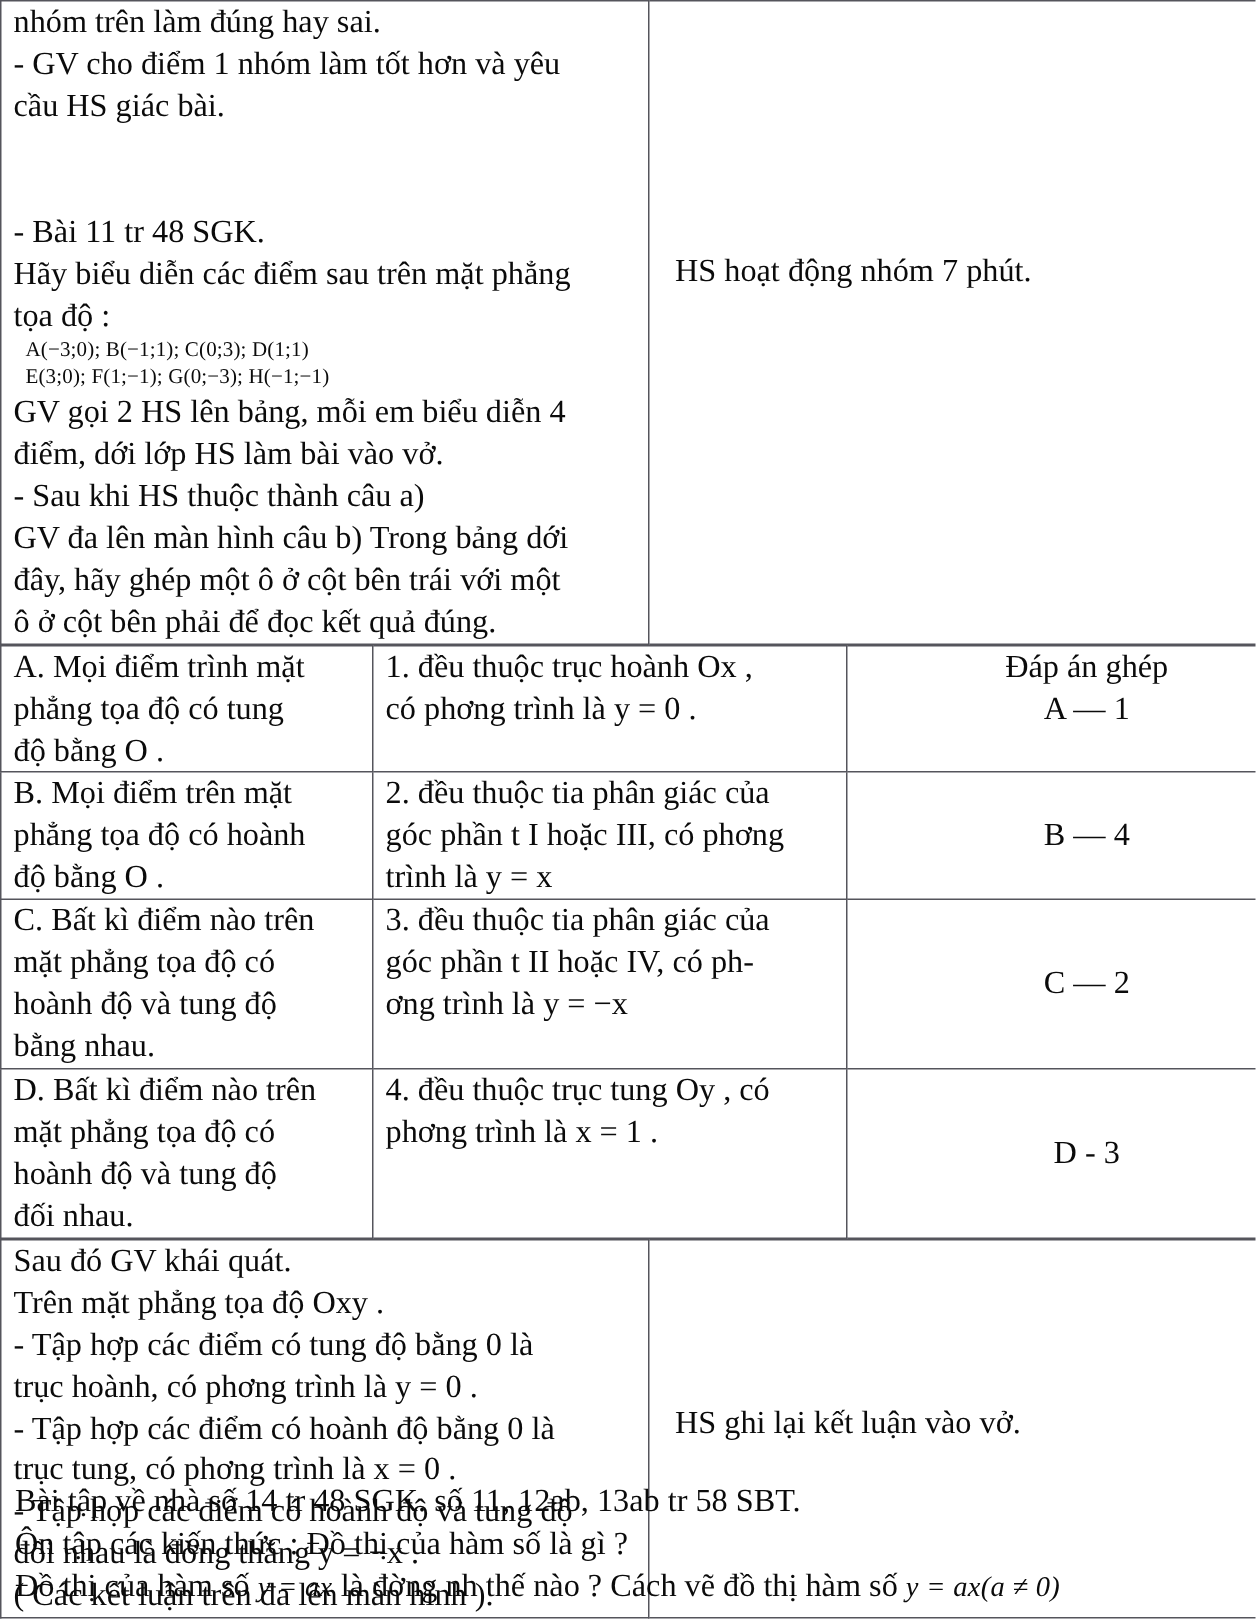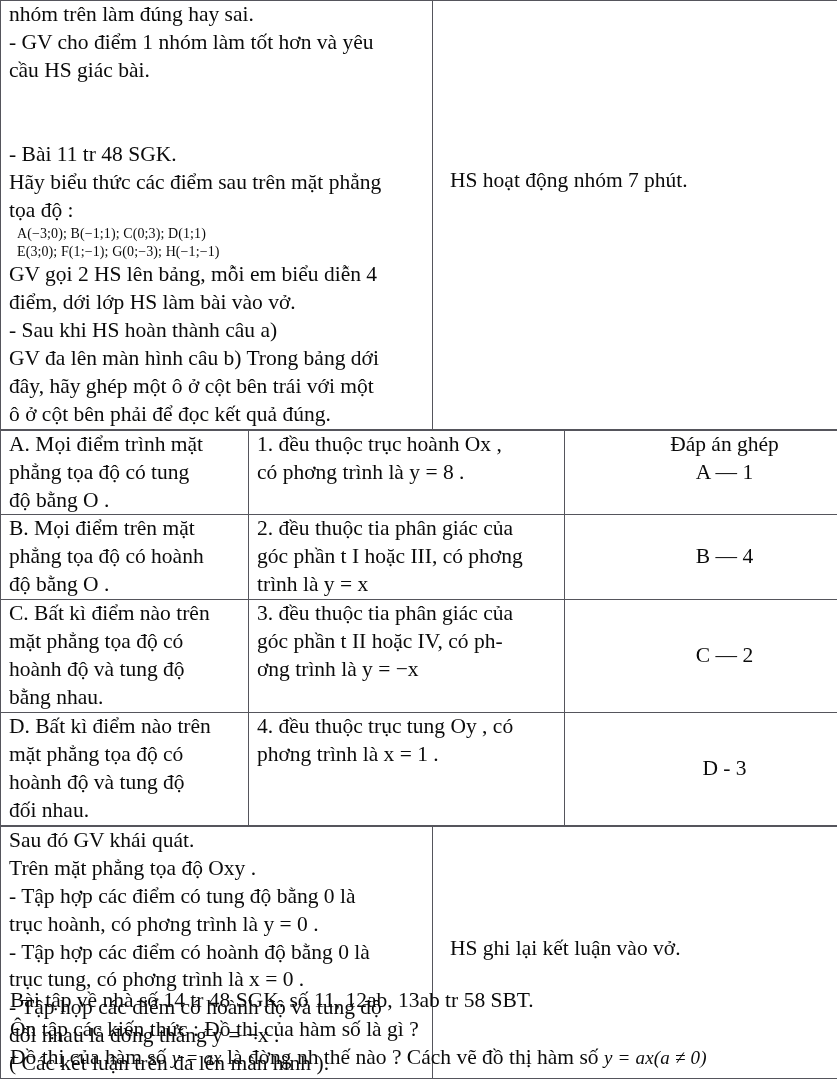--- a/index.html
+++ b/index.html
@@ -72,27 +72,27 @@
 
   <table class="tbl sec1">
     <tbody>
         <tr>
       <td class="c1">
         <p class="line">nhóm trên làm đúng hay sai.</p>
         <p class="line">- GV cho điểm 1 nhóm làm tốt hơn và yêu</p>
         <p class="line">cầu HS giác bài.</p>
         <span class="gap"></span>
         <p class="line">- Bài 11 tr 48 SGK.</p>
-        <p class="line">Hãy biểu thức các điểm sau trên mặt phẳng</p>
+        <p class="line">Hãy biểu diễn các điểm sau trên mặt phẳng</p>
         <p class="line">tọa độ :</p>
         <span class="pts">A(−3;0); B(−1;1); C(0;3); D(1;1)</span>
         <span class="pts">E(3;0); F(1;−1); G(0;−3); H(−1;−1)</span>
         <p class="line">GV gọi 2 HS lên bảng, mỗi em biểu diễn 4</p>
         <p class="line">điểm, dới lớp HS làm bài vào vở.</p>
-        <p class="line">- Sau khi HS hoàn thành câu a)</p>
+        <p class="line">- Sau khi HS thuộc thành câu a)</p>
         <p class="line">GV đa lên màn hình câu b) Trong bảng dới</p>
         <p class="line">đây, hãy ghép một ô ở cột bên trái với một</p>
         <p class="line">ô ở cột bên phải để đọc kết quả đúng.</p>
       </td>
       <td class="c2">
         <div style="height:166px"></div>
         <p class="line" style="padding-left:9px">HS hoạt động nhóm 7 phút.</p>
       </td>
     </tr>
   </tbody>
@@ -101,21 +101,21 @@
   <table class="tbl sec2">
     <tbody>
         <tr>
       <td class="m1">
         <p class="line">A. Mọi điểm trình mặt</p>
         <p class="line">phẳng tọa độ có tung</p>
         <p class="line">độ bằng O .</p>
       </td>
       <td class="m2">
         <p class="line">1. đều thuộc trục hoành Ox ,</p>
-        <p class="line">có phơng trình là y = 8 .</p>
+        <p class="line">có phơng trình là y = 0 .</p>
       </td>
       <td class="m3 ctr">
         <p class="line">Đáp án ghép</p>
         <p class="line">A — 1</p>
       </td>
     </tr>
     <tr>
       <td class="m1">
         <p class="line">B. Mọi điểm trên mặt</p>
         <p class="line">phẳng tọa độ có hoành</p>

